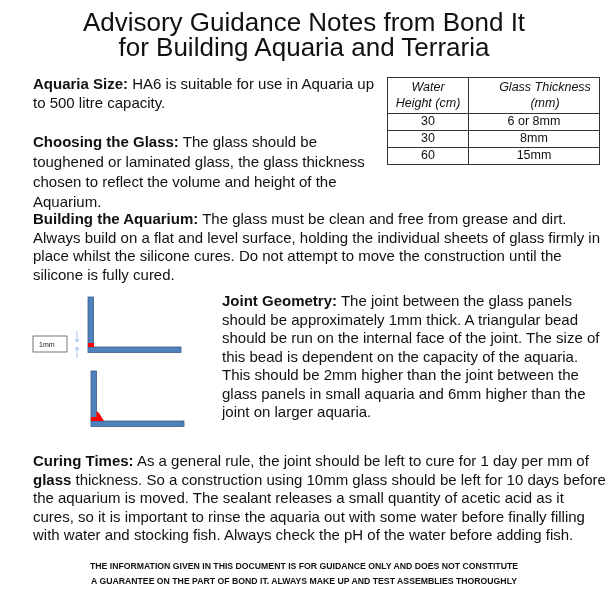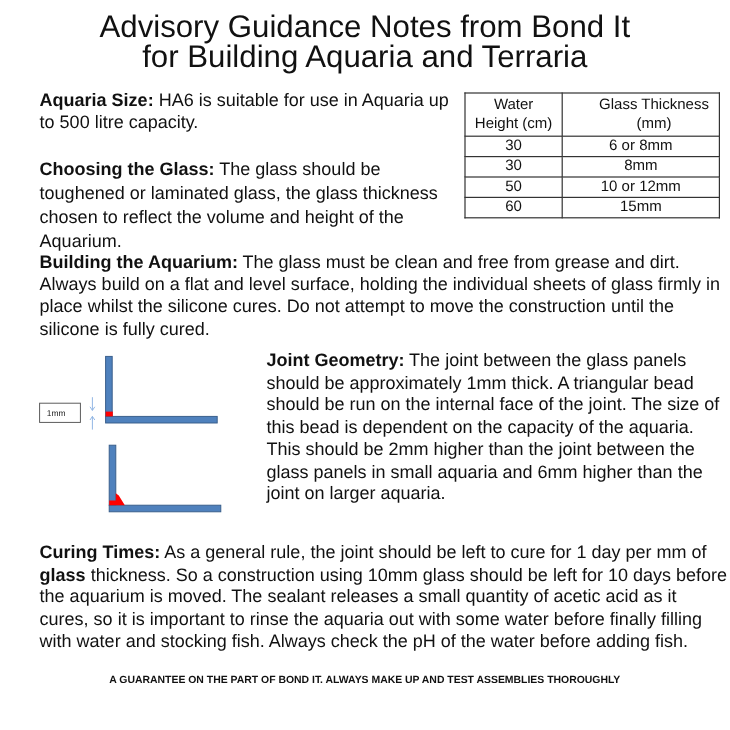--- a/index.html
+++ b/index.html
@@ -11,21 +11,21 @@
   .para b { font-weight: bold; }
   #p-size { left: 33px; top: 75px; width: 350px; }
   #p-glass { left: 33px; top: 132px; width: 350px; line-height: 20px; }
   #p-build { left: 33px; top: 210px; width: 570px; }
   #p-joint { left: 222px; top: 292px; width: 385px; }
   #p-cure { left: 33px; top: 452px; width: 575px; }
   table.spec { position: absolute; left: 387px; top: 77px; border-collapse: collapse;
                font-size: 12.5px; line-height: 15.5px; color: #111; }
   table.spec td, table.spec th { border: 1.3px solid #333; text-align: center; font-weight: normal;
                padding: 0 4px; }
-  table.spec th { height: 35px; }
+  table.spec th { height: 35px; font-style: italic; }
   table.spec td { height: 16px; }
   table.spec .c1 { width: 72px; }
   table.spec .c2 { width: 100px; padding-left: 26px; }
   .disclaimer { position: absolute; left: 0; top: 559px; width: 608px; text-align: center;
                 font-size: 8.7px; line-height: 15px; font-weight: bold; color: #111; }
   svg.diagram { position: absolute; left: 20px; top: 285px; }
   .mm-label { font-family: "Liberation Sans", sans-serif; font-size: 7px; fill: #222; }
 </style>
 </head>
 <body>
@@ -59,24 +59,20 @@
   <tbody>
     <tr>
       <td>30</td>
       <td>6 or 8mm</td>
     </tr>
     <tr>
       <td>30</td>
       <td>8mm</td>
     </tr>
     <tr>
-      <td>50</td>
-      <td>10 or 12mm</td>
-    </tr>
-    <tr>
       <td>60</td>
       <td>15mm</td>
     </tr>
   </tbody>
 </table>
 
 <p class="para" id="p-build">
   <b>Building the Aquarium:</b><span> The glass must be clean and free from grease and dirt.  Always build on a flat and level surface, holding the individual sheets of glass firmly in place whilst the silicone cures.  Do not attempt to move the construction until the silicone is fully cured.</span>
 </p>
 
@@ -107,14 +103,15 @@
 
 <p class="para" id="p-joint">
   <b>Joint Geometry:</b><span> The joint between the glass panels should be approximately 1mm thick.  A triangular bead should be run on the internal face of the joint.  The size of this bead is dependent on the capacity of the aquaria.  This should be 2mm higher than the joint between the glass panels in small aquaria and 6mm higher than the joint on larger aquaria.</span>
 </p>
 
 <p class="para" id="p-cure">
   <b>Curing Times:</b><span> As a general rule, the joint should be left to cure for 1 day per mm of </span><b>glass</b><span> thickness.  So a construction using 10mm glass should be left for 10 days before the aquarium is moved.  The sealant releases a small quantity of acetic acid as it cures, so it is important to rinse the aquaria out with some water before finally filling with water and stocking fish.  Always check the pH of the water before adding fish.</span>
 </p>
 
 <div class="disclaimer">
+  <div>THE INFORMATION GIVEN IN THIS DOCUMENT IS FOR GUIDANCE ONLY AND DOES NOT CONSTITUTE</div>
   <div>A GUARANTEE ON THE PART OF BOND IT.  ALWAYS MAKE UP AND TEST ASSEMBLIES THOROUGHLY</div>
 </div>
 
 </body></html>

